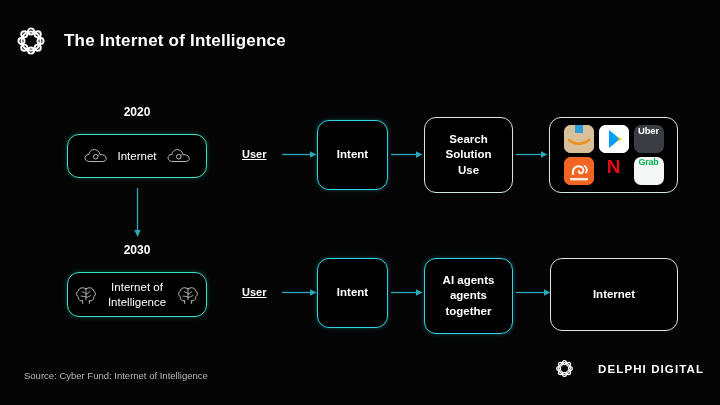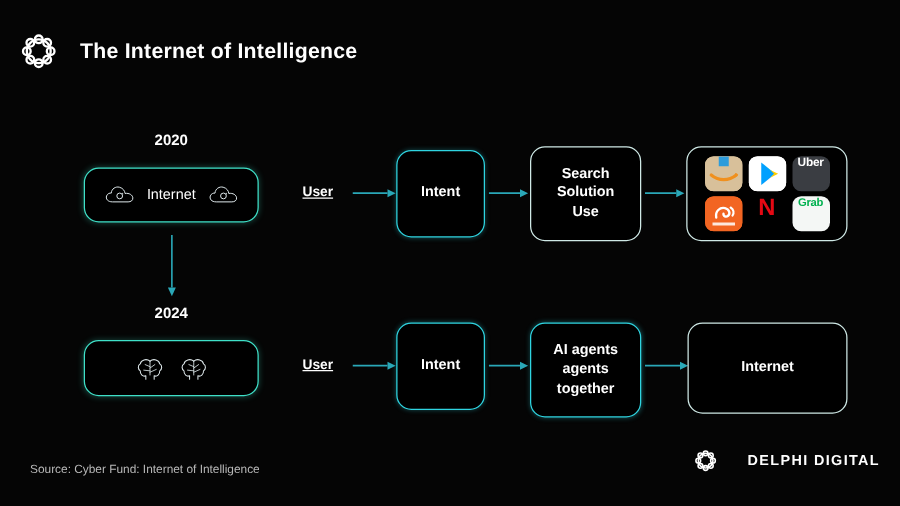--- a/index.html
+++ b/index.html
@@ -177,28 +177,32 @@
       </div>
 
     </div>
   </div>
 
   <svg class="arrow-v" style="left:132px;top:188px;width:11px;height:52px;" viewBox="0 0 11 52">
     <line x1="5.5" y1="0" x2="5.5" y2="42" stroke="#2aa8b8" stroke-width="1.3"></line>
     <path d="M2.3 42 L8.7 42 L5.5 49 Z" fill="#2aa8b8"></path>
   </svg>
 
-  <div class="year" style="left:67px;top:243px;">2024</div>
+  <div class="year" style="left:67px;top:243px;">2030</div>
 
   <div class="era" style="left:67px;top:272px;width:140px;height:45px;">
     <svg class="ico" viewBox="0 0 40 36">
       <path d="M20 7 C15 3 7 5 6 11 C2 13 2.5 19 6 21 C5.5 26 10 30 14 28 L14 33" fill="none" stroke="#dfe9ec" stroke-width="1.5" stroke-linejoin="round" stroke-linecap="round"></path>
       <path d="M20 7 C25 3 33 5 34 11 C38 13 37.5 19 34 21 C34.5 26 30 30 26 28 L26 33" fill="none" stroke="#dfe9ec" stroke-width="1.5" stroke-linejoin="round" stroke-linecap="round"></path>
       <path d="M20 7 L20 27 M13 12 L20 15 M27 12 L20 17 M11 20 L20 21 M29 19 L20 23" fill="none" stroke="#dfe9ec" stroke-width="1.2" stroke-linecap="round"></path>
     </svg>
+    <div class="era-text">
+      <div>Internet of</div>
+      <div>Intelligence</div>
+    </div>
     <svg class="ico" viewBox="0 0 40 36">
       <path d="M20 7 C15 3 7 5 6 11 C2 13 2.5 19 6 21 C5.5 26 10 30 14 28 L14 33" fill="none" stroke="#dfe9ec" stroke-width="1.5" stroke-linejoin="round" stroke-linecap="round"></path>
       <path d="M20 7 C25 3 33 5 34 11 C38 13 37.5 19 34 21 C34.5 26 30 30 26 28 L26 33" fill="none" stroke="#dfe9ec" stroke-width="1.5" stroke-linejoin="round" stroke-linecap="round"></path>
       <path d="M20 7 L20 27 M13 12 L20 15 M27 12 L20 17 M11 20 L20 21 M29 19 L20 23" fill="none" stroke="#dfe9ec" stroke-width="1.2" stroke-linecap="round"></path>
     </svg>
   </div>
 
   <div class="user-cap" style="left:242px;top:286px;">User</div>
 
   <svg class="arrow-h" style="left:282px;top:288px;width:36px;" viewBox="0 0 36 9">

